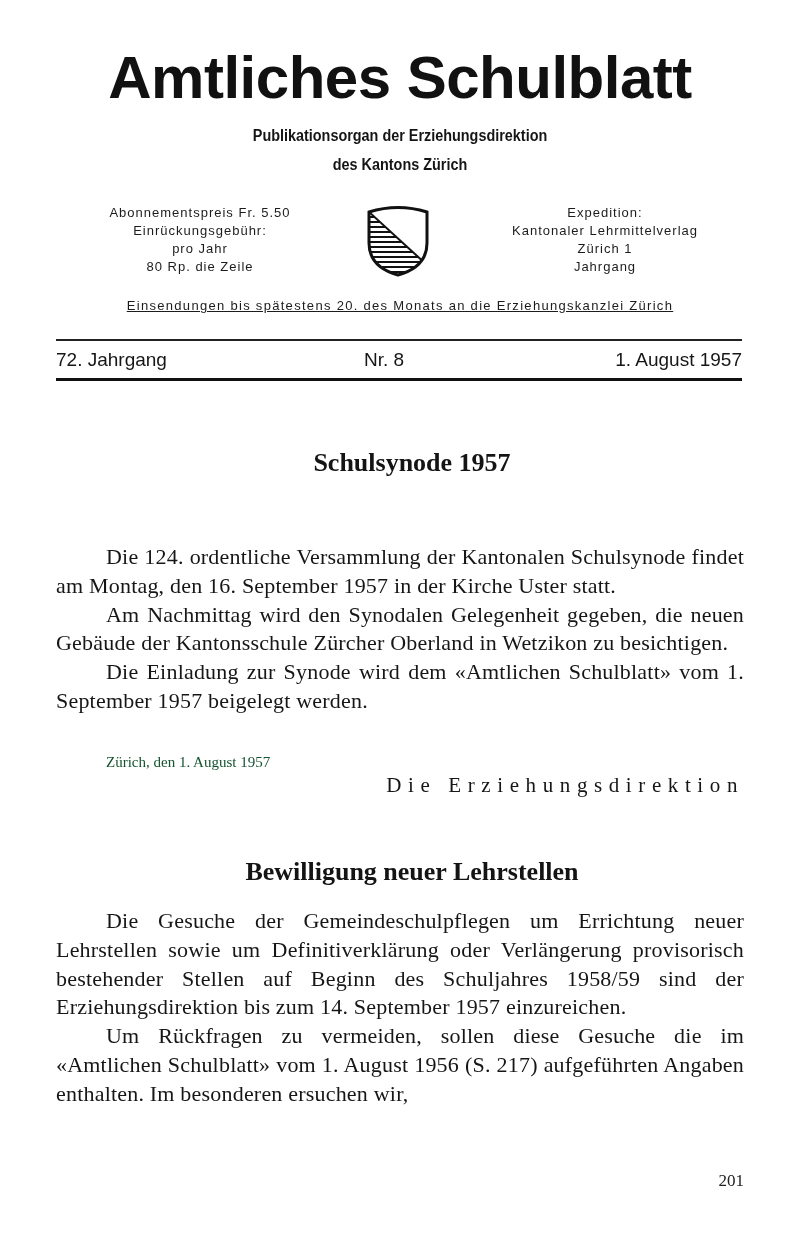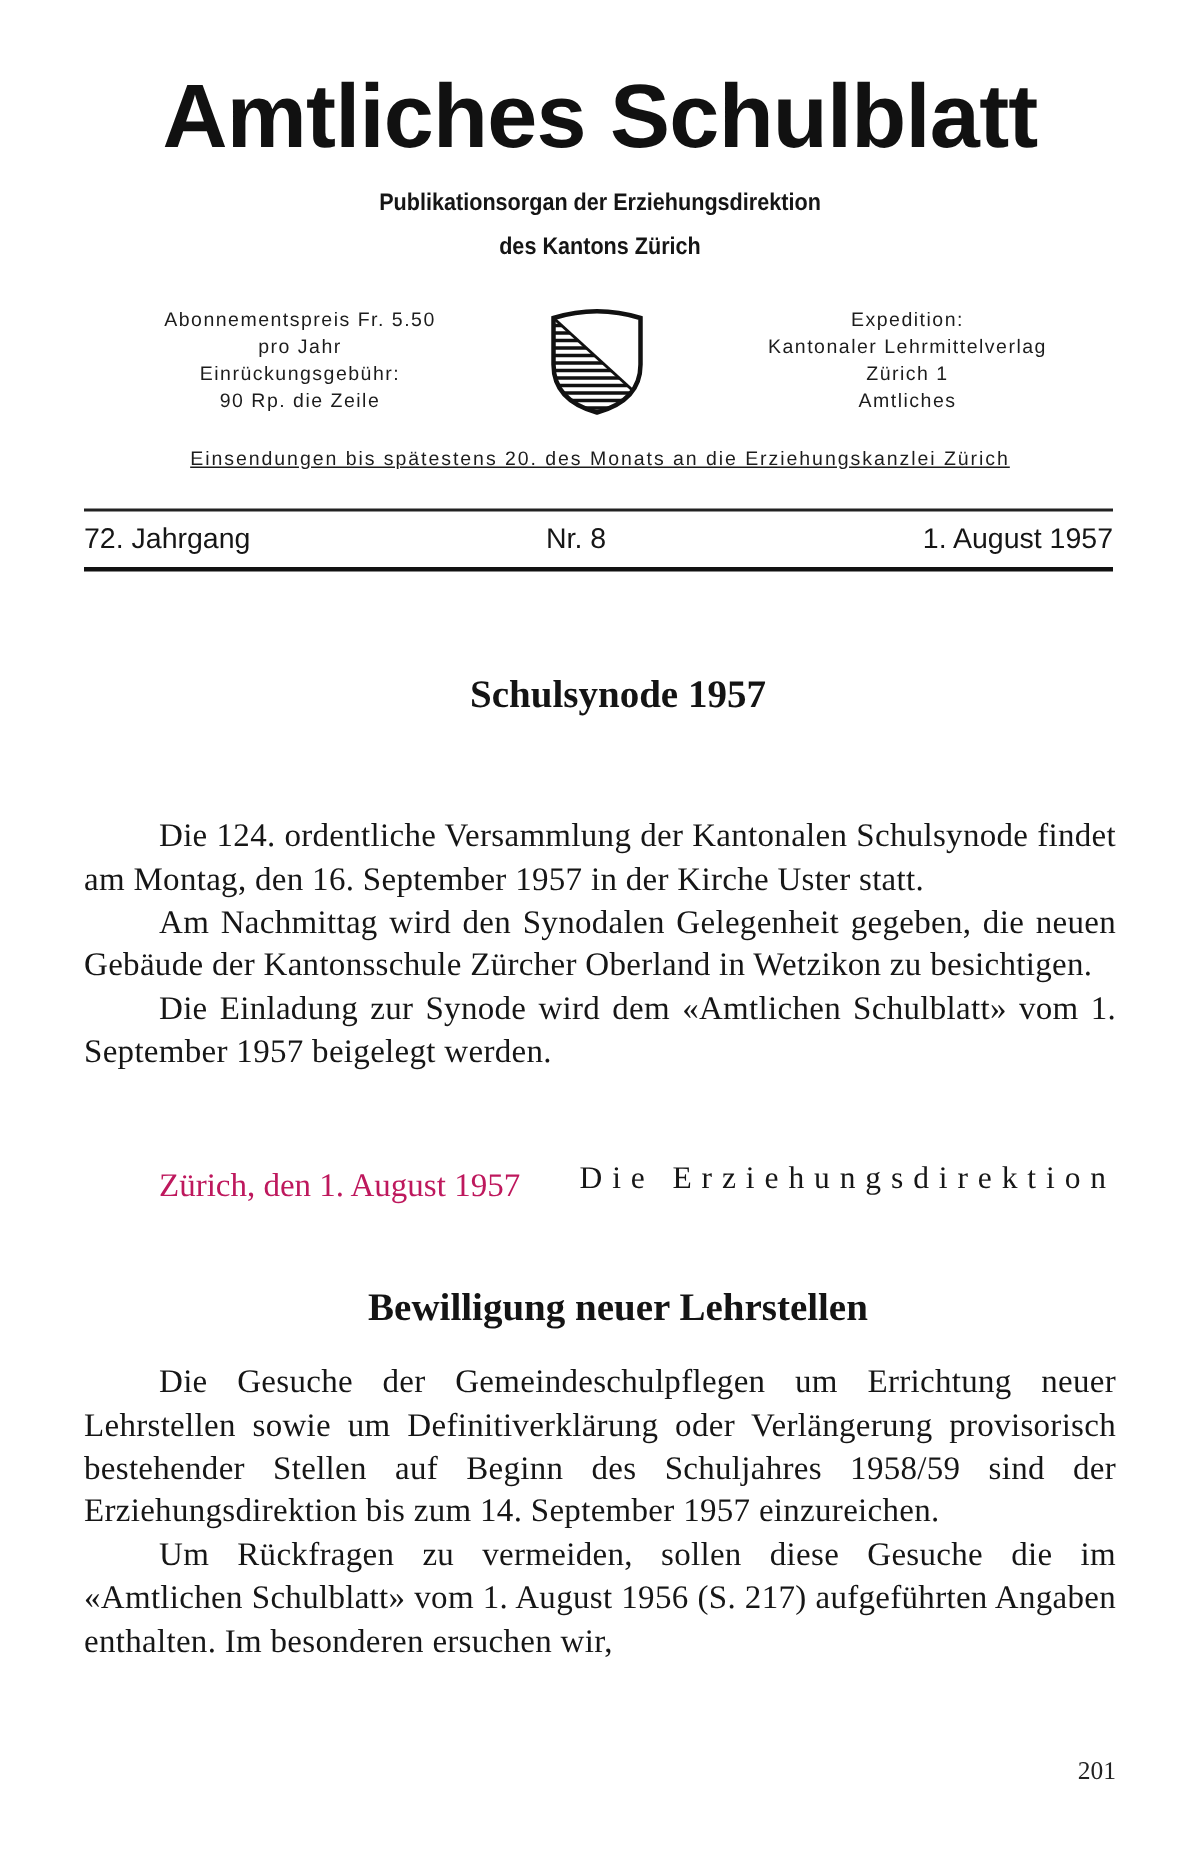--- a/index.html
+++ b/index.html
@@ -151,24 +151,24 @@
 
     .condensed {
       font-family: "Liberation Serif", serif;
       font-size: 22px;
       letter-spacing: 0.2px;
     }
 
     .dateline {
       position: absolute;
       left: 106px;
-      top: 777px;
-      font-family: "Liberation Serif", serif;
-      font-size: 22px;
-      color: #be185d;
+      top: 754px;
+      font-family: "Liberation Serif", serif;
+      font-size: 15px;
+      color: #14532d;
     }
     .signature {
       position: absolute;
       right: 56px;
       top: 773px;
       font-family: "Liberation Serif", serif;
       font-size: 21px;
       letter-spacing: 6.6px;
       color: #161616;
       white-space: nowrap;
@@ -189,23 +189,23 @@
 <body>
 
 <div class="page">
 
   <div class="masthead-title">Amtliches Schulblatt</div>
   <div class="masthead-subtitle sub1">Publikationsorgan der Erziehungsdirektion</div>
   <div class="masthead-subtitle sub2">des Kantons Zürich</div>
 
   <div class="info-col info-left">
     <div>Abonnementspreis Fr. 5.50</div>
+    <div>Einrückungsgebühr:</div>
     <div>pro Jahr</div>
-    <div>Einrückungsgebühr:</div>
-    <div>90 Rp. die Zeile</div>
+    <div>80 Rp. die Zeile</div>
   </div>
 
   <div class="crest">
     <svg width="68" height="74" viewBox="0 0 68 74" xmlns="http://www.w3.org/2000/svg">
       <defs>
         <clipPath id="shieldClip">
           <path d="M5 9 Q34 0 63 9 L63 40 Q63 64 34 72 Q5 64 5 40 Z"></path>
         </clipPath>
       </defs>
       <g clip-path="url(#shieldClip)">
@@ -228,21 +228,21 @@
         <line x1="5" y1="9" x2="63" y2="62" stroke="#111" stroke-width="2"></line>
       </g>
       <path d="M5 9 Q34 0 63 9 L63 40 Q63 64 34 72 Q5 64 5 40 Z" fill="none" stroke="#111" stroke-width="3"></path>
     </svg>
   </div>
 
   <div class="info-col info-right">
     <div>Expedition:</div>
     <div>Kantonaler Lehrmittelverlag</div>
     <div>Zürich 1</div>
-    <div>Amtliches</div>
+    <div>Jahrgang</div>
   </div>
 
   <div class="submission-note">Einsendungen bis spätestens 20. des Monats an die Erziehungskanzlei Zürich</div>
 
   <div class="rule-top"></div>
   <div class="issue-bar">
     <span class="issue-year">72. Jahrgang</span>
     <span class="issue-number">Nr. 8</span>
     <span class="issue-date">1. August 1957</span>
   </div>

